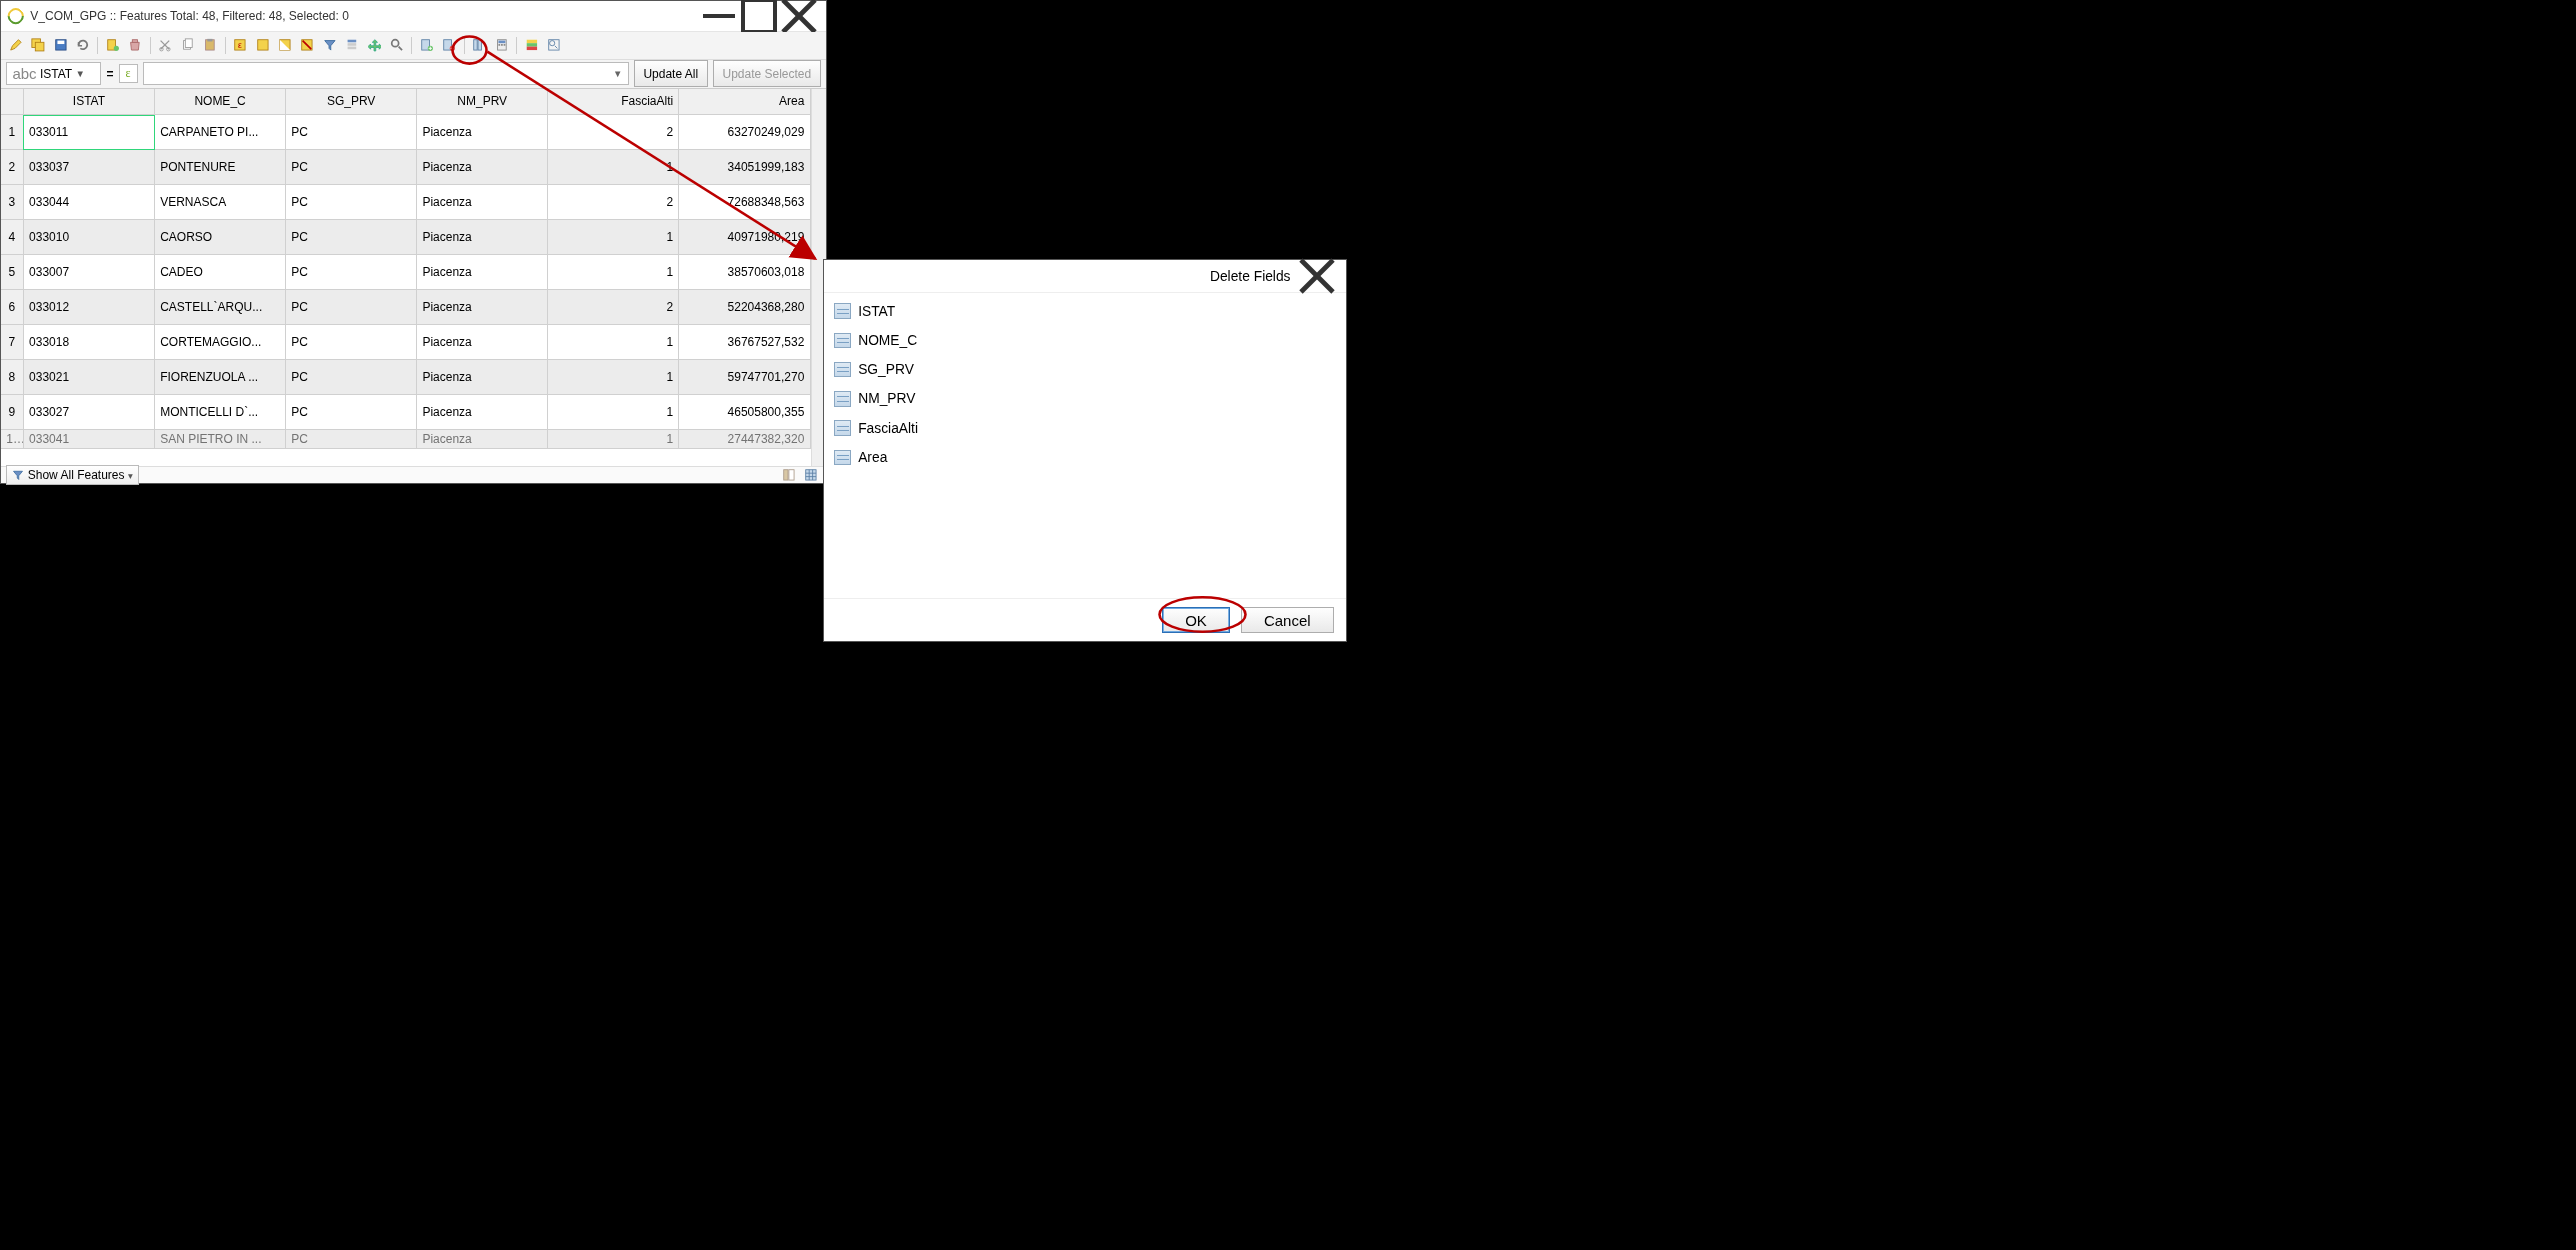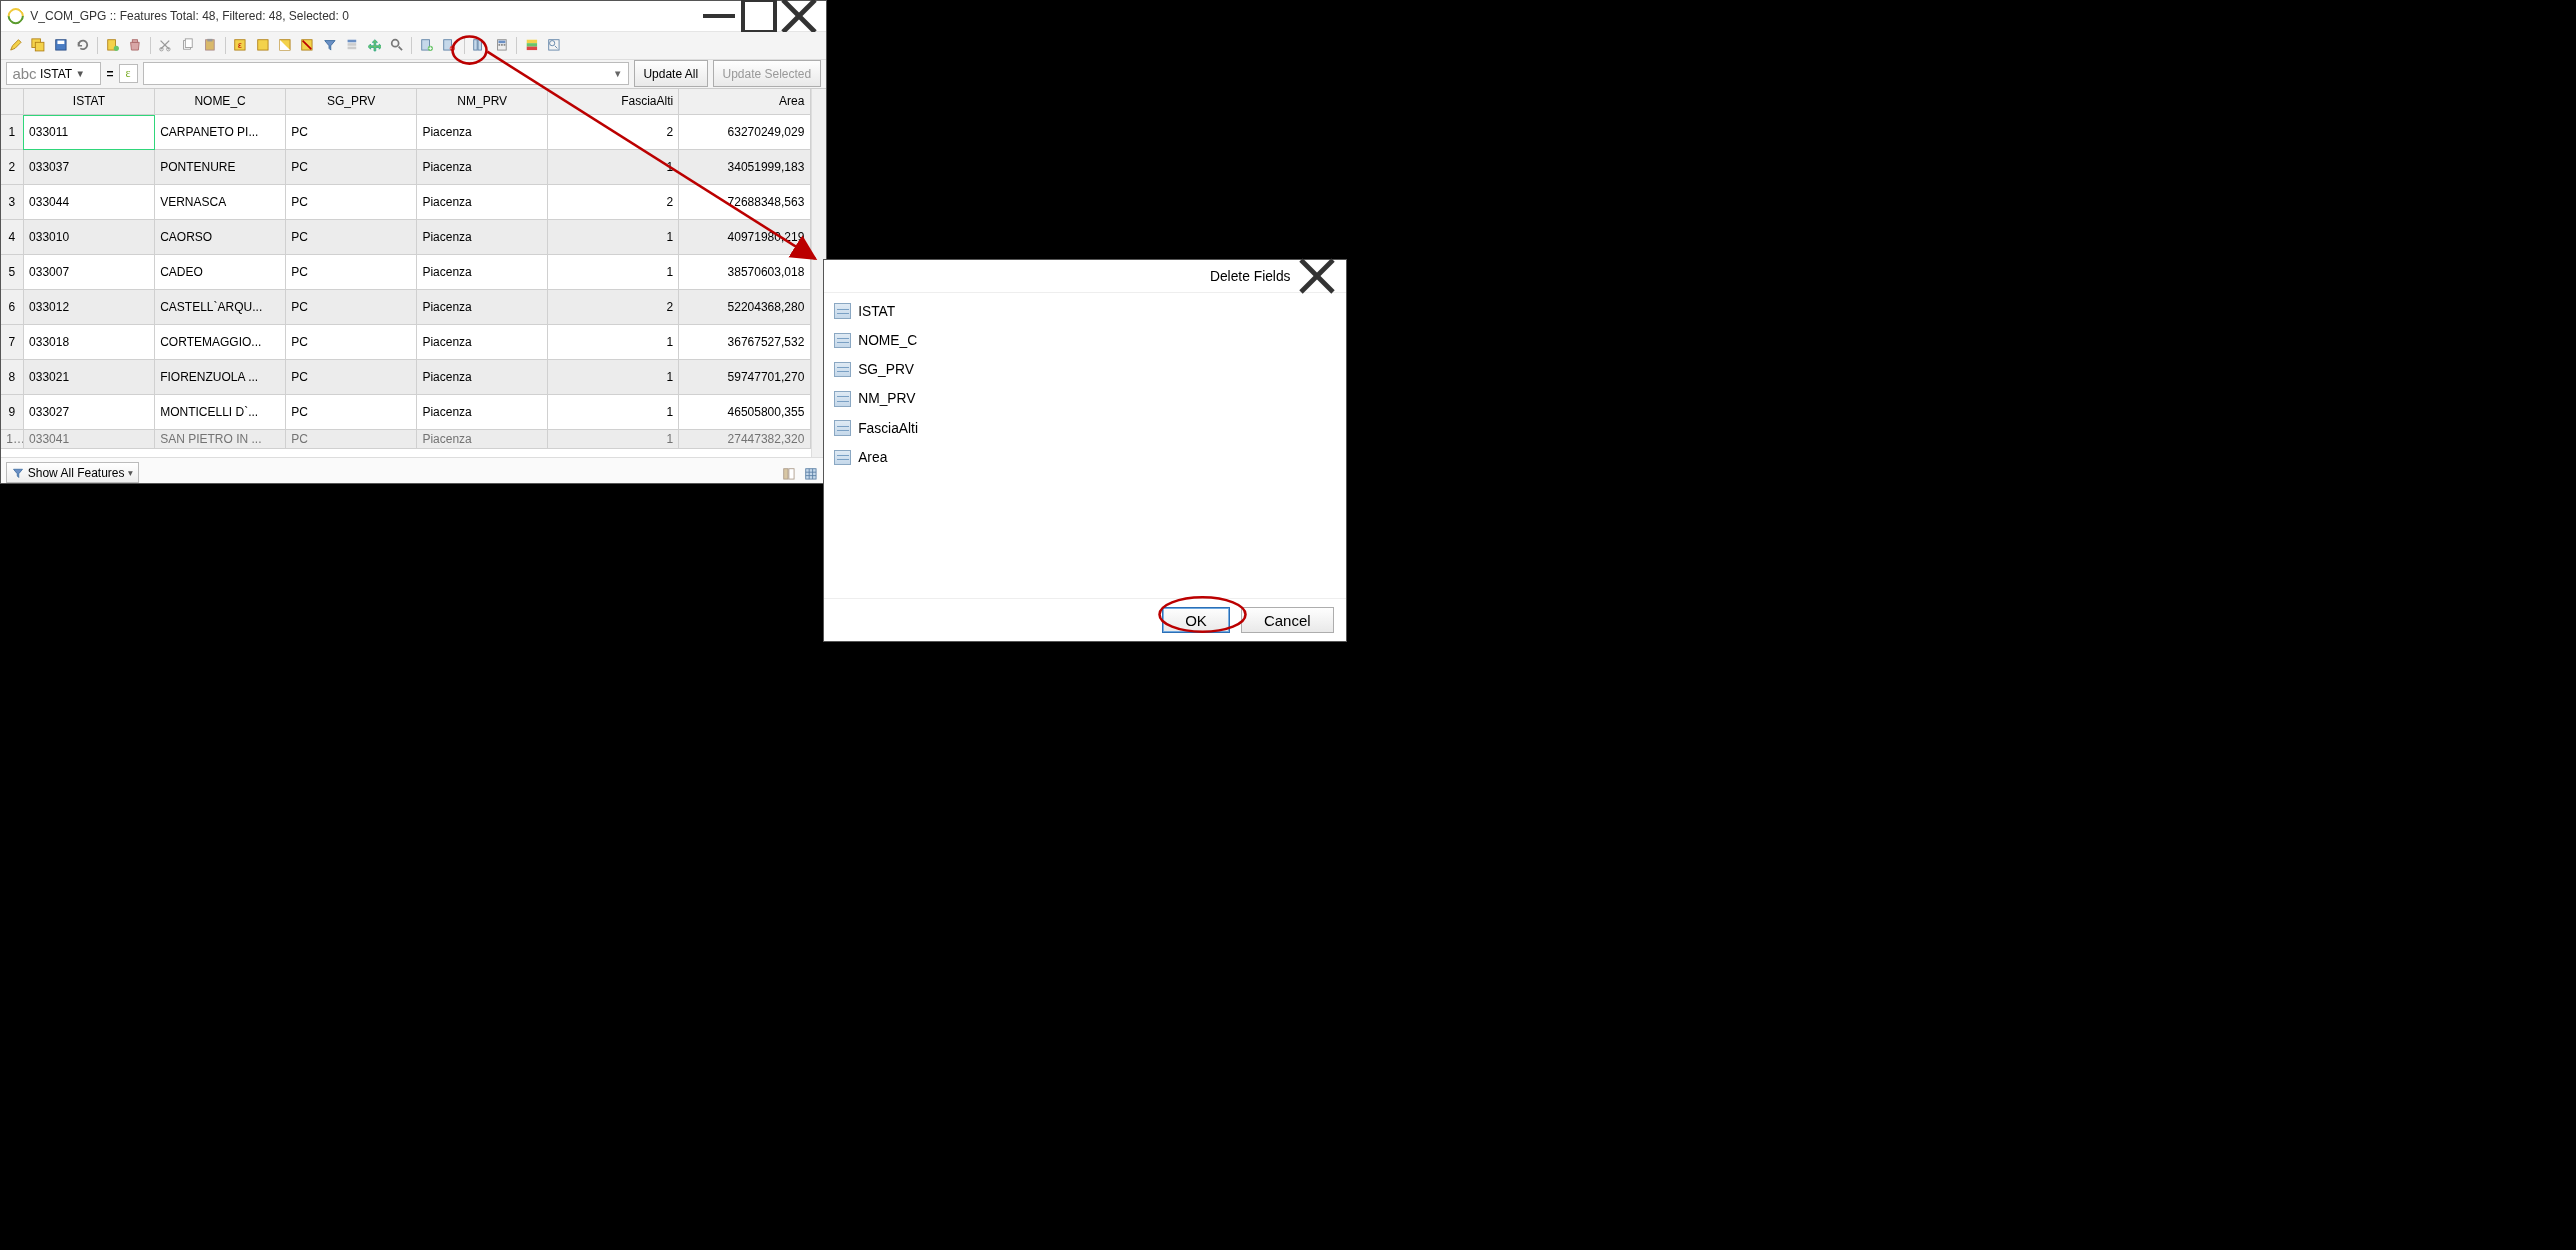--- a/index.html
+++ b/index.html
@@ -131,23 +131,23 @@
   tbody tr:nth-child(even) td { background: #ececec; }
   tbody tr:nth-child(even) .rowhead { background: #f0f0f0; }
   .cell-selected {
     outline: 1.7px solid #2fd67a;
     outline-offset: -1.7px;
   }
   .vscroll {
     width: 15.5px; background: #f0f0f0; border-left: 0.9px solid #ddd;
   }
   .statusbar {
-    height: 26px;
+    height: 17px;
     border-top: 0.9px solid #ddd;
-    display: flex; align-items: flex-end;
+    display: flex; align-items: center;
     padding: 0 5.2px;
     gap: 2px;
     background: #fafafa;
   }
   .status-btn {
     display: flex; align-items: center; gap: 3.4px;
     border: 0.9px solid #bbb;
     background: linear-gradient(#fff,#eee);
     padding: 1.7px 5.2px;
     height: 20.7px;

